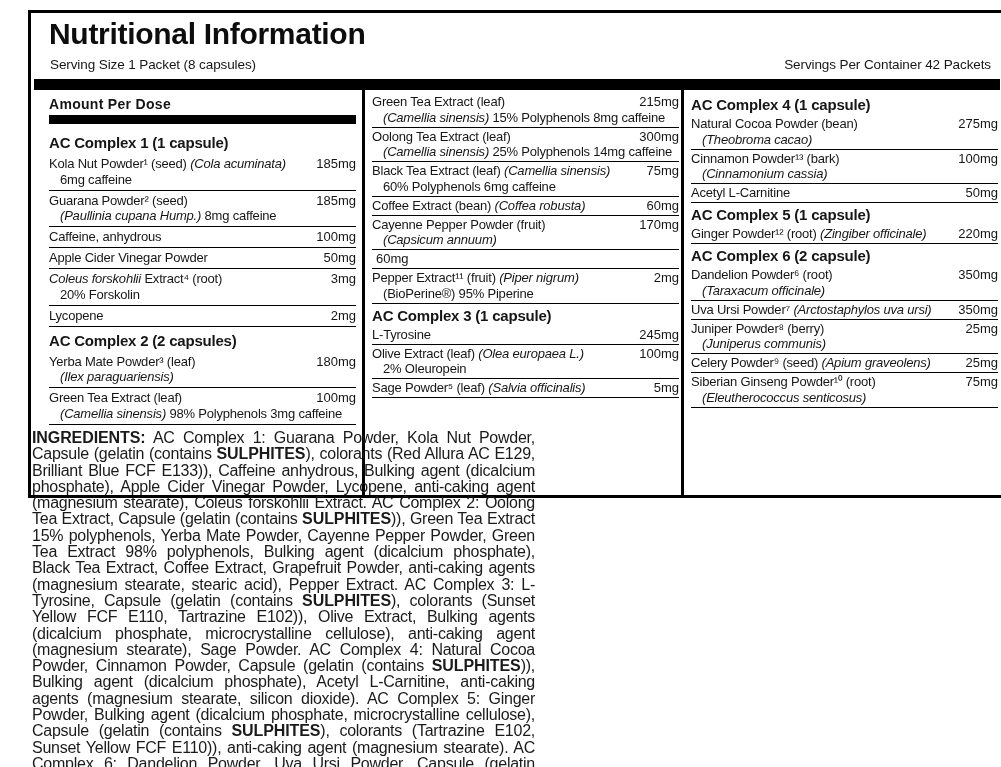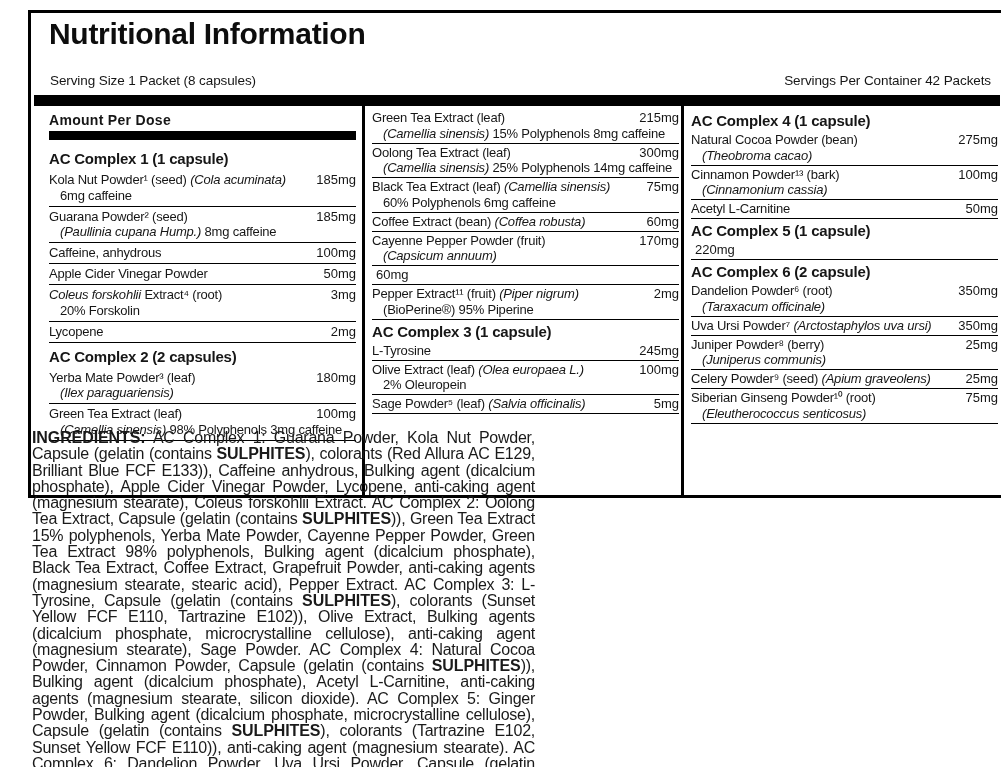--- a/index.html
+++ b/index.html
@@ -15,21 +15,21 @@
   .panel{
     position:absolute;left:28px;top:10px;width:978px;height:488px;
     border:3px solid #000;box-sizing:border-box;
     display:flex;flex-direction:column;overflow:hidden;
   }
   .title{
     margin:4px 0 0 18px;font-size:30px;font-weight:bold;letter-spacing:-0.3px;color:#0d0d0d;
   }
   .serv-row{
     display:flex;justify-content:space-between;
-    margin:22px 12px 0 19px;font-size:13.5px;letter-spacing:-0.1px;
+    margin:6px 12px 0 19px;font-size:13.5px;letter-spacing:-0.1px;
   }
   .bar-full{height:11px;background:#000;margin:7px 3px 0 3px;flex:0 0 auto;}
   .cols{flex:1;display:flex;margin:0 3px;overflow:hidden;}
   .col{flex:1;padding:3px 2px 0 7px;box-sizing:border-box;overflow:hidden;}
   .col.first{padding-left:15px;padding-right:6px;}
   .vsep{width:3px;background:#000;flex:0 0 auto;}
 
   .apd{font-weight:bold;font-size:14px;letter-spacing:0.3px;padding:3px 0 3px;}
   .apd-bar{height:9px;background:#000;margin-bottom:5px;}
 
@@ -213,20 +213,21 @@
           </div>
           <div class="row">
             <div class="l1">
               <span class="nm">Acetyl L-Carnitine</span>
               <span class="amt">50mg</span>
             </div>
           </div>
           <div class="chead">AC Complex 5 (1 capsule)</div>
           <div class="row">
             <div class="l1">
+              <span class="nm">Ginger Powder¹² (root) <i>(Zingiber officinale)</i></span>
               <span class="amt">220mg</span>
             </div>
           </div>
           <div class="chead">AC Complex 6 (2 capsule)</div>
           <div class="row">
             <div class="l1">
               <span class="nm">Dandelion Powder⁶ (root)</span>
               <span class="amt">350mg</span>
             </div>
             <div class="sub"><i>(Taraxacum officinale)</i></div>

